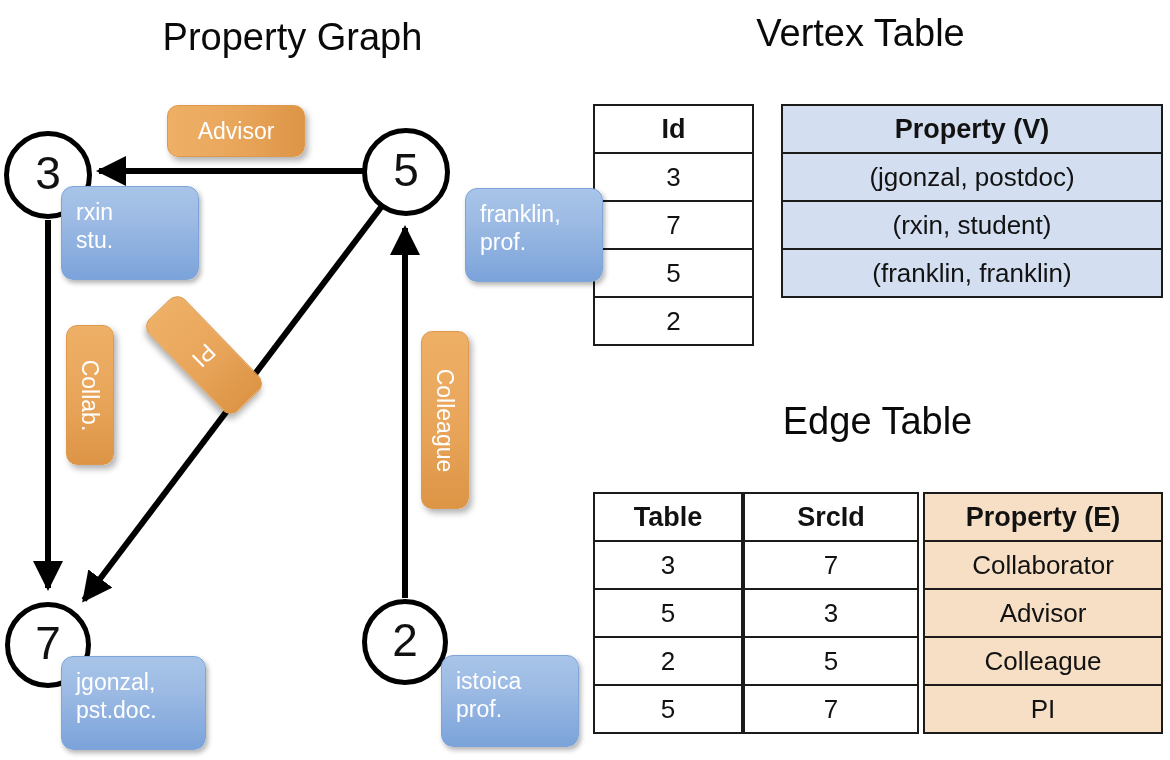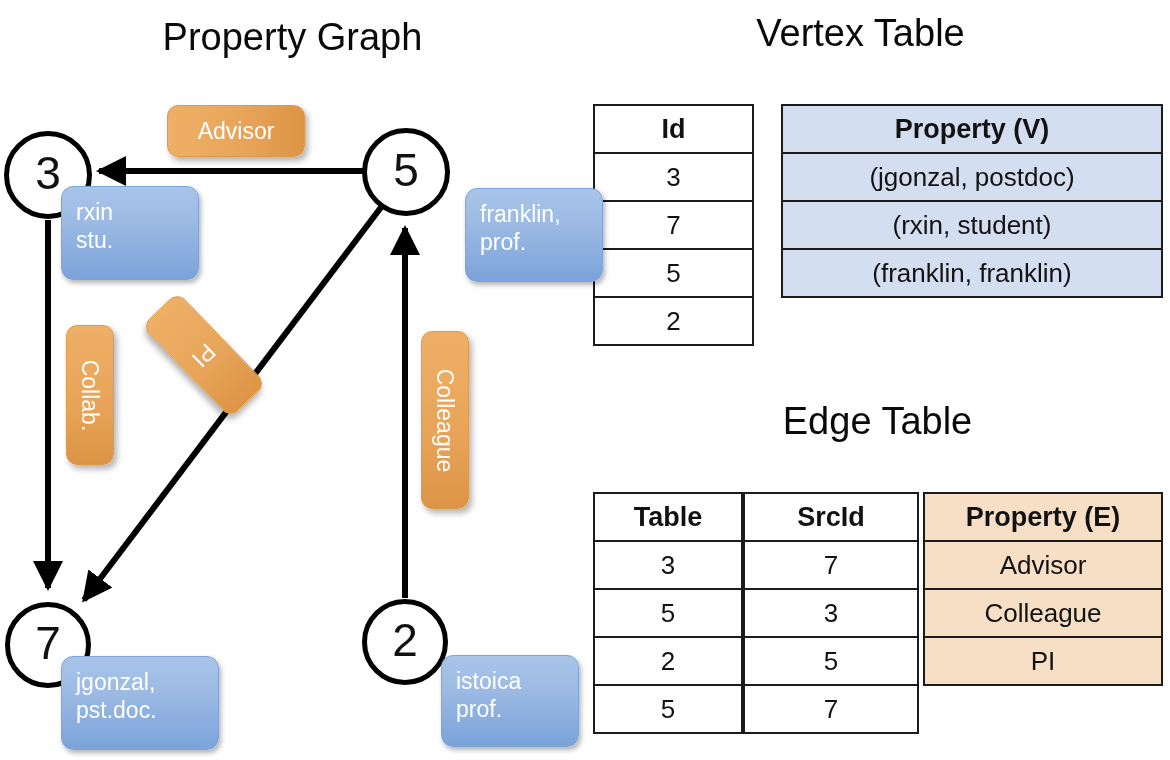--- a/index.html
+++ b/index.html
@@ -172,21 +172,21 @@
   <div class="vprop" style="left:61px; top:186px; width:138px; height:94px;">
     <div>rxin</div>
     <div>stu.</div>
   </div>
 
   <div class="vprop" style="left:421px; top:188px; width:138px; height:94px;margin-left:44px;">
     <div>franklin,</div>
     <div>prof.</div>
   </div>
 
-  <div class="vprop" style="left:61px; top:656px; width:158px; height:94px;">
+  <div class="vprop" style="left:61px; top:656px; width:145px; height:94px;">
     <div>jgonzal,</div>
     <div>pst.doc.</div>
   </div>
 
   <div class="vprop" style="left:421px; top:655px; width:138px; height:92px;margin-left:20px;">
     <div>istoica</div>
     <div>prof.</div>
   </div>
 
   <div class="eprop" style="left:167px; top:105px; width:138px; height:52px;">
@@ -283,20 +283,23 @@
   </tr>
 </tbody>
   </table>
 
 <table class="tbl" id="edge-prop-table">
   <tbody>
       <tr>
     <th class="cell-orange">Property (E)</th>
   </tr>
   <tr>
+    <td class="cell-orange">Collaborator</td>
+  </tr>
+  <tr>
     <td class="cell-orange">Advisor</td>
   </tr>
   <tr>
     <td class="cell-orange">Colleague</td>
   </tr>
   <tr>
     <td class="cell-orange">PI</td>
   </tr>
 </tbody>
   </table>

